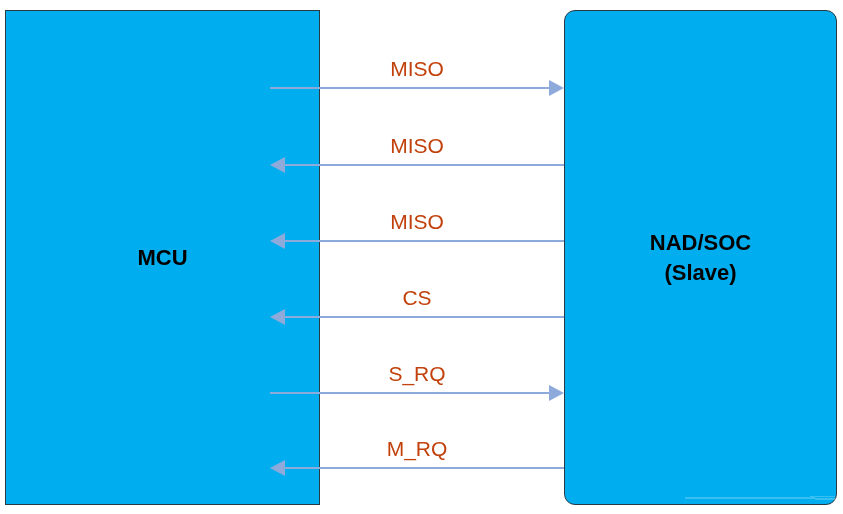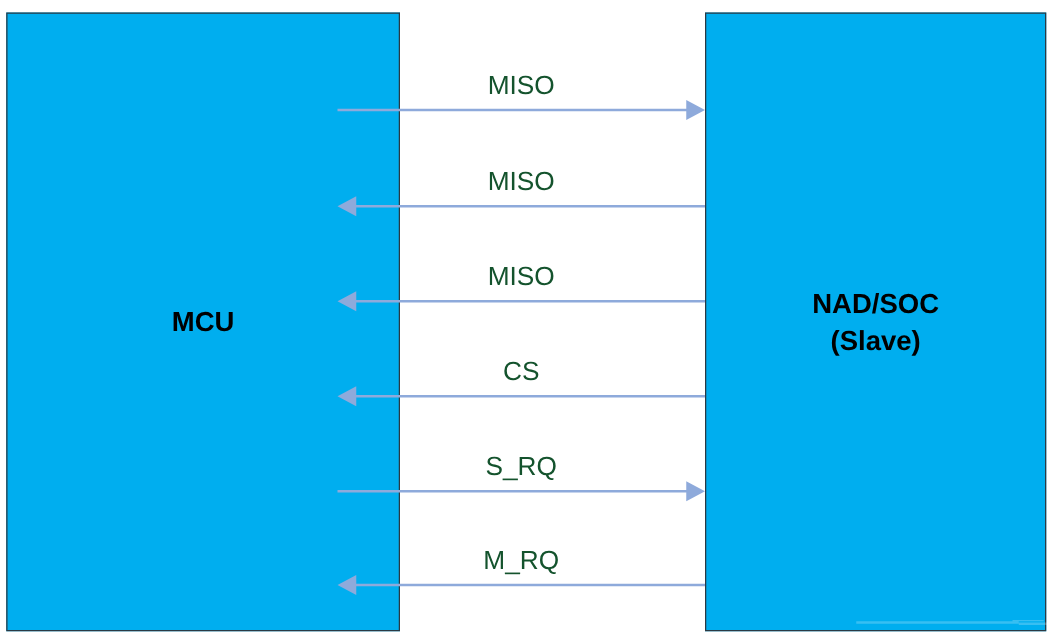--- a/index.html
+++ b/index.html
@@ -23,21 +23,21 @@
     position: absolute;
     box-sizing: border-box;
     background: #00AEEF;
     border: 1px solid #2a3a44;
     display: flex;
     flex-direction: column;
     align-items: center;
     justify-content: center;
   }
   #node-left  { left: 5px;   top: 10px; width: 315px; height: 495px; }
-  #node-right { left: 564px; top: 10px; width: 273px; height: 495px; }
+  #node-right { left: 564px; top: 10px; width: 273px; height: 495px; border-radius: 11px; }
 
   .node-label {
     color: #000000;
     font-weight: bold;
     font-size: 22px;
     line-height: 30px;
     letter-spacing: 0px;
     text-align: center;
     white-space: nowrap;
   }
@@ -47,21 +47,21 @@
     position: absolute;
     left: 270px;
     width: 294px;
     height: 0;
   }
   .signal-label {
     position: absolute;
     left: 0;
     width: 294px;
     text-align: center;
-    color: #14532d;
+    color: #c2410c;
     font-size: 21px;
     line-height: 24px;
     white-space: nowrap;
     bottom: 6px;
   }
   .signal-line {
     position: absolute;
     top: 0;
     height: 2px;
     background: #8EAADB;

